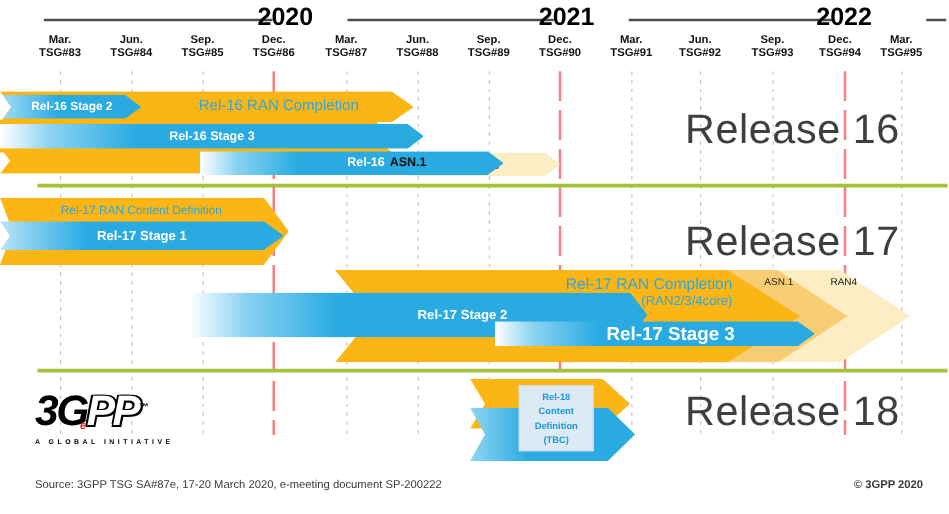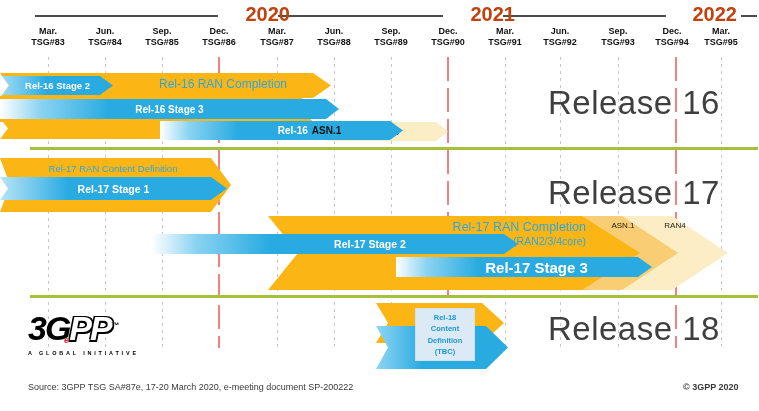--- a/index.html
+++ b/index.html
@@ -1,19 +1,19 @@
 <!DOCTYPE html>
 <html><head>
 <meta charset="utf-8">
 <style>
   html,body{margin:0;padding:0;background:#fff;}
   .stage{position:relative;width:759px;height:411px;background:#fff;overflow:hidden;
          font-family:"Liberation Sans",sans-serif;}
   .hline{position:absolute;top:15px;height:2px;background:#4d4d4d;}
-  .year{position:absolute;top:3px;width:84px;text-align:right;font-size:20px;font-weight:bold;color:#c2410c;}
+  .year{position:absolute;top:3px;width:84px;text-align:left;font-size:20px;font-weight:bold;color:#000000;}
   .col{position:absolute;top:26px;width:56px;text-align:center;font-size:9px;font-weight:bold;
        color:#111;line-height:10.5px;}
   .grid{position:absolute;top:57px;height:290px;width:1px;
         background:repeating-linear-gradient(180deg,#c9c9c9 0 3px,transparent 3px 7px);z-index:0;}
   .redline{position:absolute;top:57px;height:291px;width:2px;
         background:repeating-linear-gradient(180deg,#f48080 0 24px,transparent 24px 31px);z-index:0;}
   .greenline{position:absolute;left:30px;width:728px;height:3px;background:#A4C139;z-index:6;}
   .rel-title{position:absolute;left:548px;width:142px;text-align:center;font-size:33px;color:#3f3f3f;
         letter-spacing:0.5px;z-index:7;white-space:nowrap;}
   .arw{position:absolute;display:flex;align-items:center;justify-content:center;}
@@ -157,21 +157,21 @@
   <div class="arw" style="left:495px;top:216px;width:183px;height:74px;background:#F8CD74;z-index:2;
        clip-path:polygon(0 0,calc(100% - 56px) 0,100% 50%,calc(100% - 56px) 100%,0 100%,26px 50%);"></div>
 
   <div class="arw" style="left:268px;top:216px;width:372px;height:74px;background:#FBB615;z-index:3;
        clip-path:polygon(0 0,calc(100% - 58px) 0,100% 50%,calc(100% - 58px) 100%,0 100%,30px 50%);"></div>
   <div class="abslbl" style="left:398px;top:220px;width:188px;text-align:right;color:#2EA7DF;">
     <div style="font-size:12.5px;">Rel-17 RAN Completion</div>
     <div style="font-size:10.5px;margin-top:1px;">(RAN2/3/4core)</div>
   </div>
 
-  <div class="arw blue-fade" style="left:152px;top:234px;width:296px;height:20px;z-index:4;padding-left:70px;
+  <div class="arw blue-fade" style="left:152px;top:234px;width:296px;height:36px;z-index:4;padding-left:70px;
        clip-path:polygon(0 0,calc(100% - 14px) 0,100% 50%,calc(100% - 14px) 100%,0 100%);align-items:center;">
     <span class="lbl" style="font-size:10.5px;color:#fff;">Rel-17 Stage 2</span>
   </div>
 
   <div class="arw blue-fade" style="left:396px;top:257px;width:231px;height:20px;z-index:4;padding-left:25px;
        clip-path:polygon(0 0,calc(100% - 14px) 0,100% 50%,calc(100% - 14px) 100%,0 100%);">
     <span class="lbl" style="font-size:15px;color:#fff;">Rel-17 Stage 3</span>
   </div>
 
   <div class="abslbl" style="left:600px;top:221px;width:46px;text-align:center;font-size:8px;color:#1a1a1a;">ASN.1</div>

